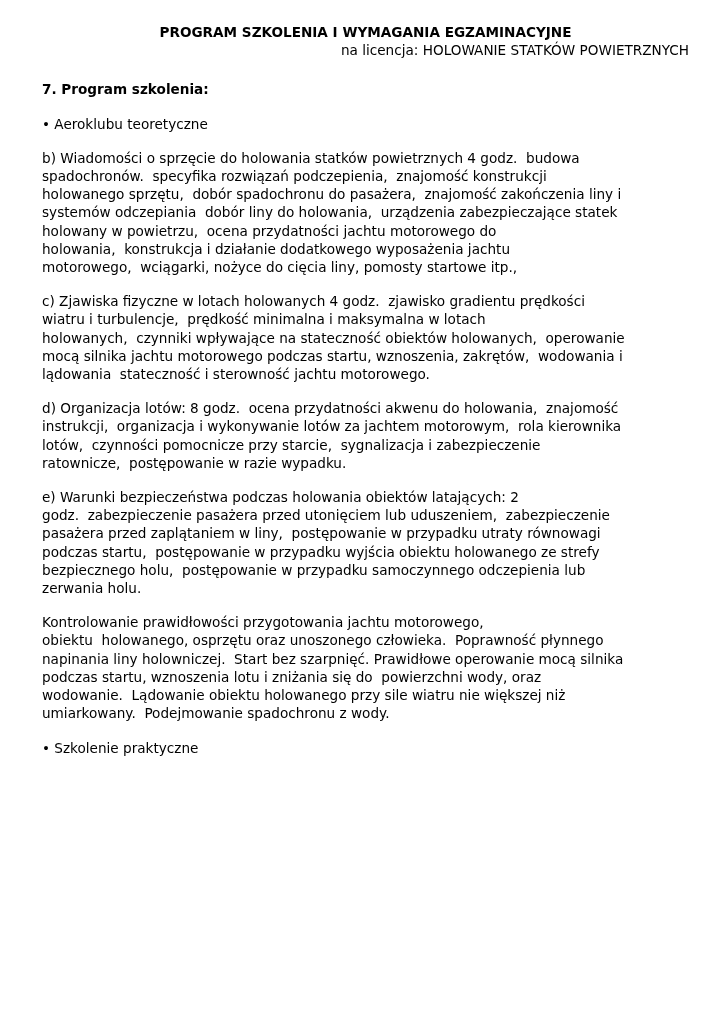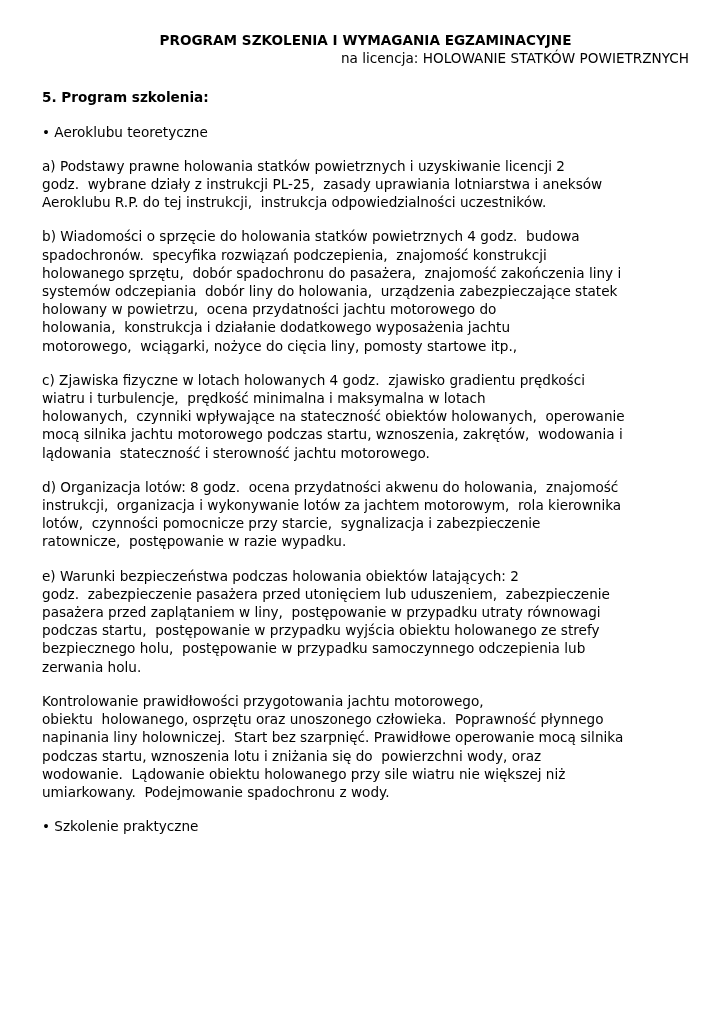--- a/index.html
+++ b/index.html
@@ -9,21 +9,21 @@
   }
   body {
     width: 725px;
     height: 1024px;
     overflow: hidden;
   }
   .page {
     box-sizing: border-box;
     width: 725px;
     height: 1024px;
-    padding: 31px 36px 0 42px;
+    padding: 23px 36px 0 42px;
     font-family: "DejaVu Sans", "Liberation Sans", sans-serif;
     font-size: 13.6px;
     line-height: 18.2px;
     color: #000000;
     background: #ffffff;
   }
   .doc-title {
     font-weight: 700;
     text-align: center;
     white-space: pre;
@@ -44,28 +44,25 @@
 </style>
 </head>
 <body>
 
 <div class="page">
 
   <div class="doc-title">PROGRAM SZKOLENIA I WYMAGANIA EGZAMINACYJNE</div>
 
   <div class="doc-subtitle">na licencja: HOLOWANIE STATKÓW POWIETRZNYCH</div>
 
-  <div class="para heading">5. Program szkolenia:</div>
+  <div class="para heading">7. Program szkolenia:</div>
 
 
   <div class="para">• Aeroklubu teoretyczne</div>
 
-  <div class="para">a) Podstawy prawne holowania statków powietrznych i uzyskiwanie licencji 2
-godz.  wybrane działy z instrukcji PL-25,  zasady uprawiania lotniarstwa i aneksów
-Aeroklubu R.P. do tej instrukcji,  instrukcja odpowiedzialności uczestników.</div>
 
   <div class="para">b) Wiadomości o sprzęcie do holowania statków powietrznych 4 godz.  budowa
 spadochronów.  specyfika rozwiązań podczepienia,  znajomość konstrukcji
 holowanego sprzętu,  dobór spadochronu do pasażera,  znajomość zakończenia liny i
 systemów odczepiania  dobór liny do holowania,  urządzenia zabezpieczające statek
 holowany w powietrzu,  ocena przydatności jachtu motorowego do
 holowania,  konstrukcja i działanie dodatkowego wyposażenia jachtu
 motorowego,  wciągarki, nożyce do cięcia liny, pomosty startowe itp.,</div>
 
   <div class="para">c) Zjawiska fizyczne w lotach holowanych 4 godz.  zjawisko gradientu prędkości

